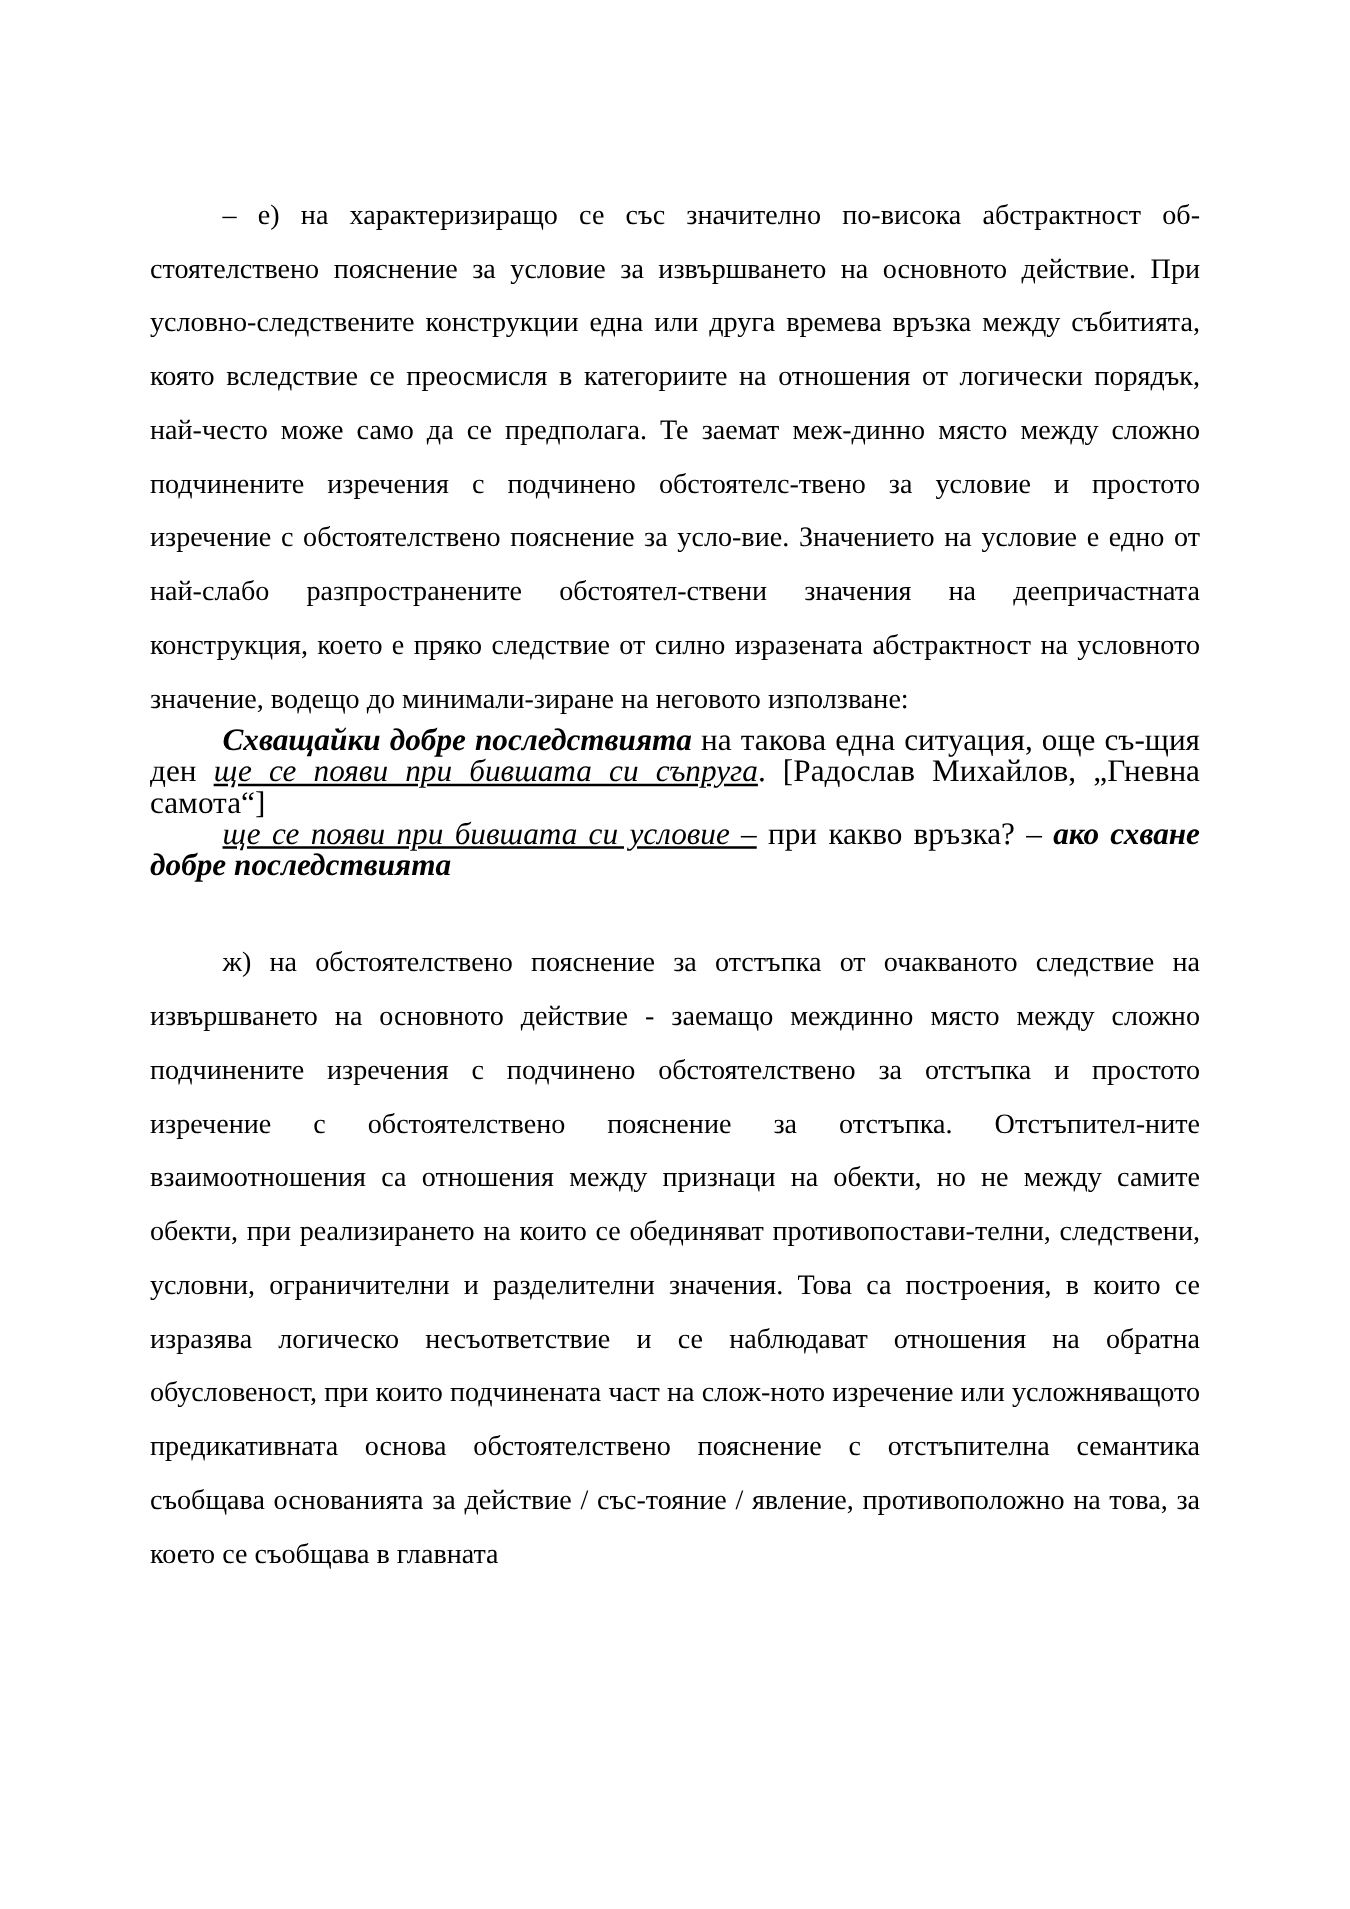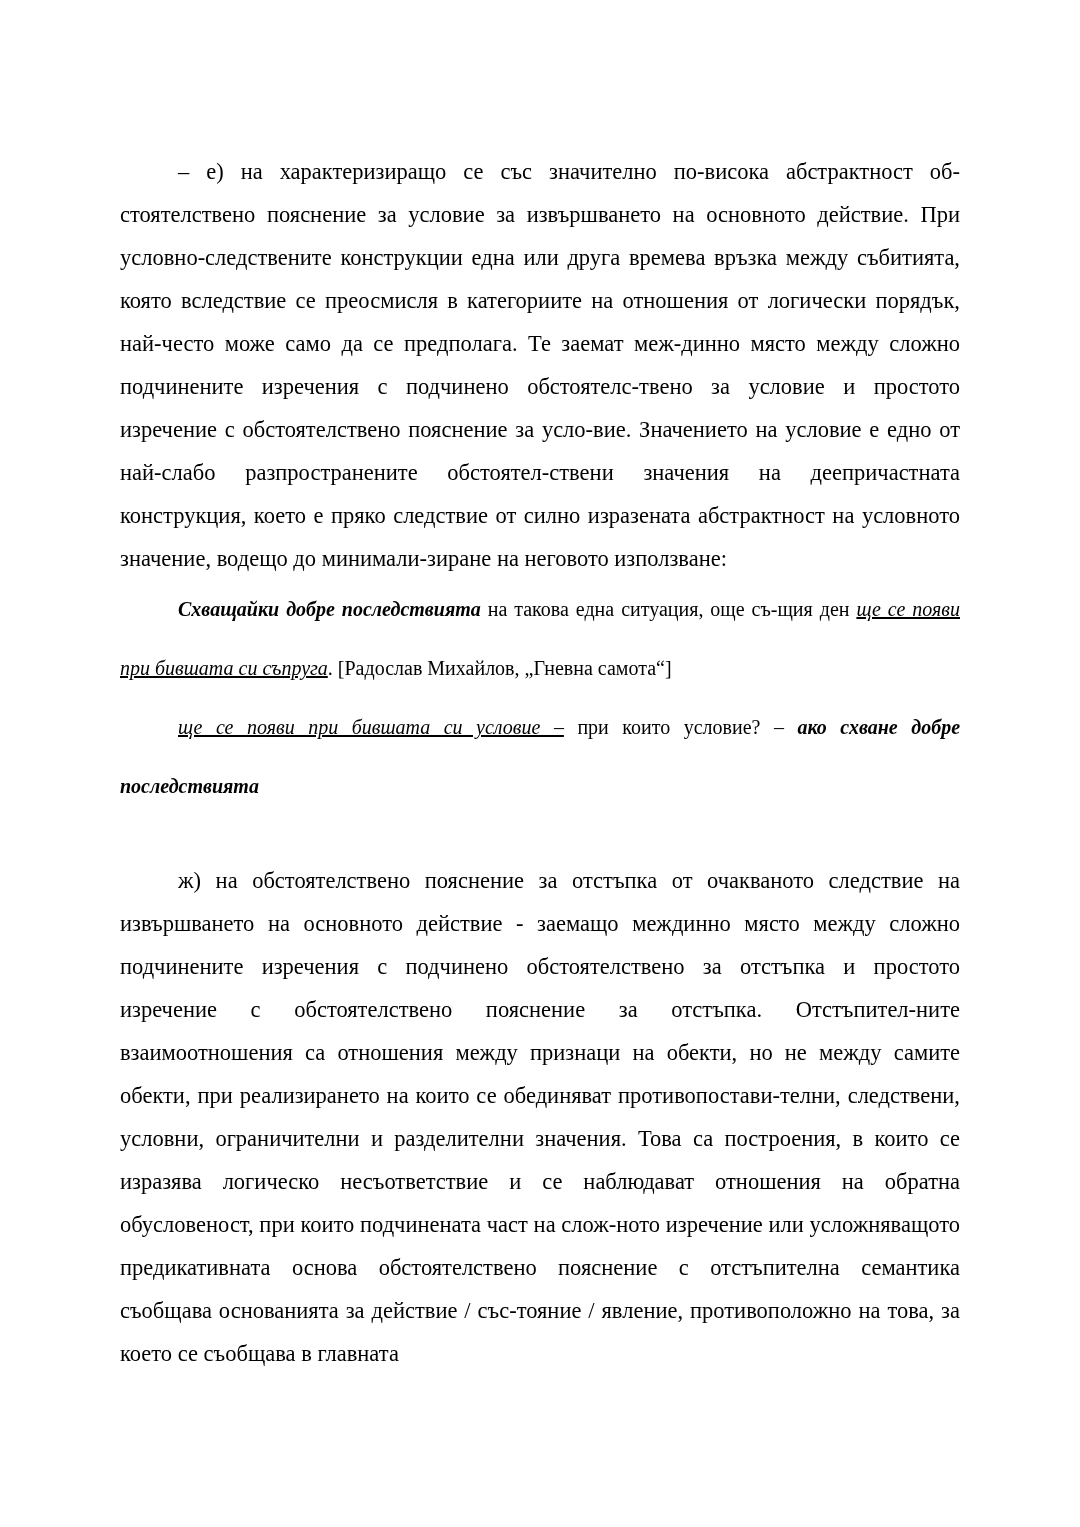--- a/index.html
+++ b/index.html
@@ -23,36 +23,36 @@
     line-height: 43px;
     text-align: justify;
     text-justify: inter-word;
     margin: 0;
     hyphens: manual;
   }
   .indent {
     text-indent: 58px;
   }
   .example {
-    font-size: 20px;
-    line-height: 59px;
+    font-size: 25px;
+    line-height: 25px;
     text-align: justify;
     margin: 0;
     text-indent: 58px;
   }
   .spacer {
     height: 43px;
   }
   .bi { font-weight: bold; font-style: italic; }
   .iu { font-style: italic; text-decoration: underline; }
 </style>
 </head>
 <body>
 
 <div class="page">
   <div id="content">
       <p class="para indent">– <span class="b">е)</span>  на характеризиращо се със значително по-висока абстрактност об-стоятелствено пояснение за <span class="b">условие</span> за извършването на основното действие. При условно-следствените конструкции една или друга времева връзка между събитията, която вследствие се преосмисля в категориите на отношения от логически порядък,  най-често може само да се предполага. Те заемат меж-динно място между сложно подчинените изречения с подчинено обстоятелс-твено за условие и простото изречение с обстоятелствено пояснение за усло-вие. Значението на условие е едно от най-слабо разпространените обстоятел-ствени значения на деепричастната конструкция, което е пряко следствие от силно изразената абстрактност на условното значение, водещо до минимали-зиране на неговото използване:</p>
       <p class="example"><span class="bi">Схващайки добре последствията</span><span class="i"> на такова една ситуация, още съ-щия ден </span><span class="iu">ще се появи при бившата си съпруга</span>. [Радослав Михайлов, „Гневна самота“]</p>
-      <p class="example"><span class="iu">ще се появи при бившата си условие –</span><span class="i"> при които условие? – </span><span class="bi">ако схване добре последствията</span></p>
+      <p class="example"><span class="iu">ще се появи при бившата си условие –</span><span class="i"> при какво връзка? – </span><span class="bi">ако схване добре последствията</span></p>
       <div class="spacer"></div>
       <p class="para indent"><span class="b">ж)</span> на обстоятелствено пояснение за <span class="b">отстъпка</span> от очакваното следствие на извършването на основното действие - заемащо междинно място между сложно подчинените изречения с подчинено обстоятелствено за отстъпка и простото изречение с обстоятелствено пояснение за отстъпка. Отстъпител-ните взаимоотношения са отношения между признаци на обекти, но не между самите обекти, при реализирането на които се обединяват противопостави-телни, следствени, условни, ограничителни и разделителни значения. Това са построения, в които се изразява логическо несъответствие и се наблюдават отношения на обратна обусловеност, при които подчинената част на слож-ното изречение или усложняващото предикативната основа обстоятелствено пояснение с отстъпителна семантика съобщава основанията за действие / със-тояние / явление, противоположно на това, за което се съобщава в главната</p>
     </div>
 </div>
 
 </body></html>

